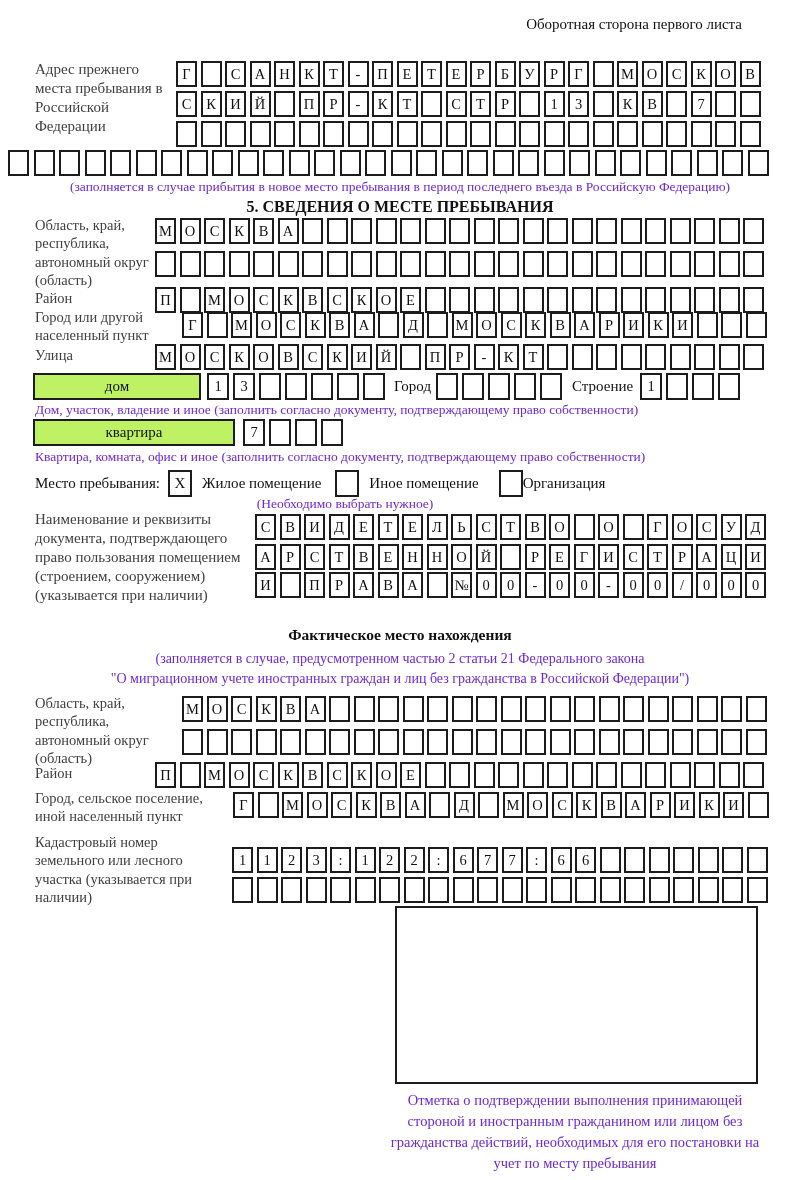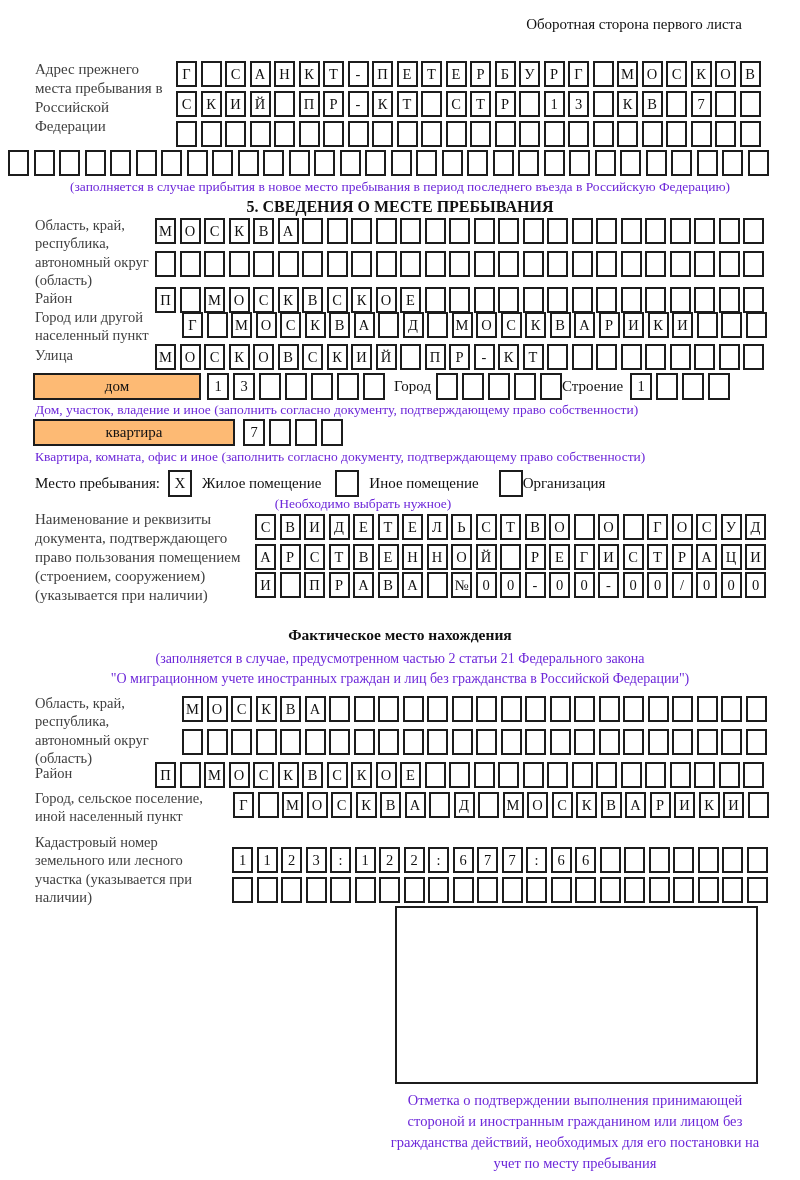--- a/index.html
+++ b/index.html
@@ -20,21 +20,21 @@
   .cells.gmd { gap:4px; }
   .cell {
     width:21px; height:26px; border:2px solid #1c1c1c; background:#fff;
     display:flex; align-items:center; justify-content:center;
     font-size:14.5px; flex:0 0 auto;
   }
   .cells.gmd .cell { width:22px; height:27px; }
   .composite { position:absolute; display:flex; align-items:center; }
   .widebox {
     border:2px solid #1c1c1c; height:27px; display:flex;
-    align-items:center; justify-content:center; font-size:15px; background:#fdba74;
+    align-items:center; justify-content:center; font-size:15px; background:#bef264;
   }
   .inline-lbl { font-size:15px; white-space:nowrap; }
   .chk {
     width:24px; height:27px; border:2px solid #1c1c1c; background:#fff;
     display:flex; align-items:center; justify-content:center; font-size:15px; flex:0 0 auto;
   }
   .stamp-box { position:absolute; border:2px solid #1c1c1c; background:#fff; }
 </style>
 </head>
 <body>
@@ -314,21 +314,21 @@
         <span class="cell"></span>
       </div>
     <span class="inline-lbl" style="margin-left:9px;">Город</span>
     <div class="cells gmd" style="position:static; margin-left:5px;">
         <span class="cell"></span>
         <span class="cell"></span>
         <span class="cell"></span>
         <span class="cell"></span>
         <span class="cell"></span>
       </div>
-    <span class="inline-lbl" style="">Строение</span>
+    <span class="inline-lbl" style="margin-left:10px;">Строение</span>
     <div class="cells gmd" style="position:static; margin-left:7px;">
         <span class="cell">1</span>
         <span class="cell"></span>
         <span class="cell"></span>
         <span class="cell"></span>
       </div>
   </div>
   <div class="note" style="top:402px; left:35px; width:740px;">Дом, участок, владение и иное (заполнить согласно документу, подтверждающему право собственности)</div>
 
   <div class="composite" style="top:419px; left:33px;">
@@ -346,21 +346,21 @@
 
   <div class="composite" style="top:470px; left:35px;">
     <span class="inline-lbl">Место пребывания:</span>
     <span class="chk" style="margin-left:8px;">X</span>
     <span class="inline-lbl" style="margin-left:10px;">Жилое помещение</span>
     <span class="chk" style="margin-left:14px;"></span>
     <span class="inline-lbl" style="margin-left:10px;">Иное помещение</span>
     <span class="chk" style="margin-left:20px;"></span>
     <span class="inline-lbl" style="margin-left:0;">Организация</span>
   </div>
-  <div class="note center" style="top:496px; left:0; width:690px;margin-left:18px;">(Необходимо выбрать нужное)</div>
+  <div class="note center" style="top:496px; left:0; width:690px;">(Необходимо выбрать нужное)</div>
 
   <div class="label" style="top:510px; left:35px; width:212px; font-size:15px;">Наименование и реквизиты документа, подтверждающего право пользования помещением (строением, сооружением) (указывается при наличии)</div>
   <div class="cells" style="top:514px; left:255px;">
       <span class="cell">С</span>
       <span class="cell">В</span>
       <span class="cell">И</span>
       <span class="cell">Д</span>
       <span class="cell">Е</span>
       <span class="cell">Т</span>
       <span class="cell">Е</span>

